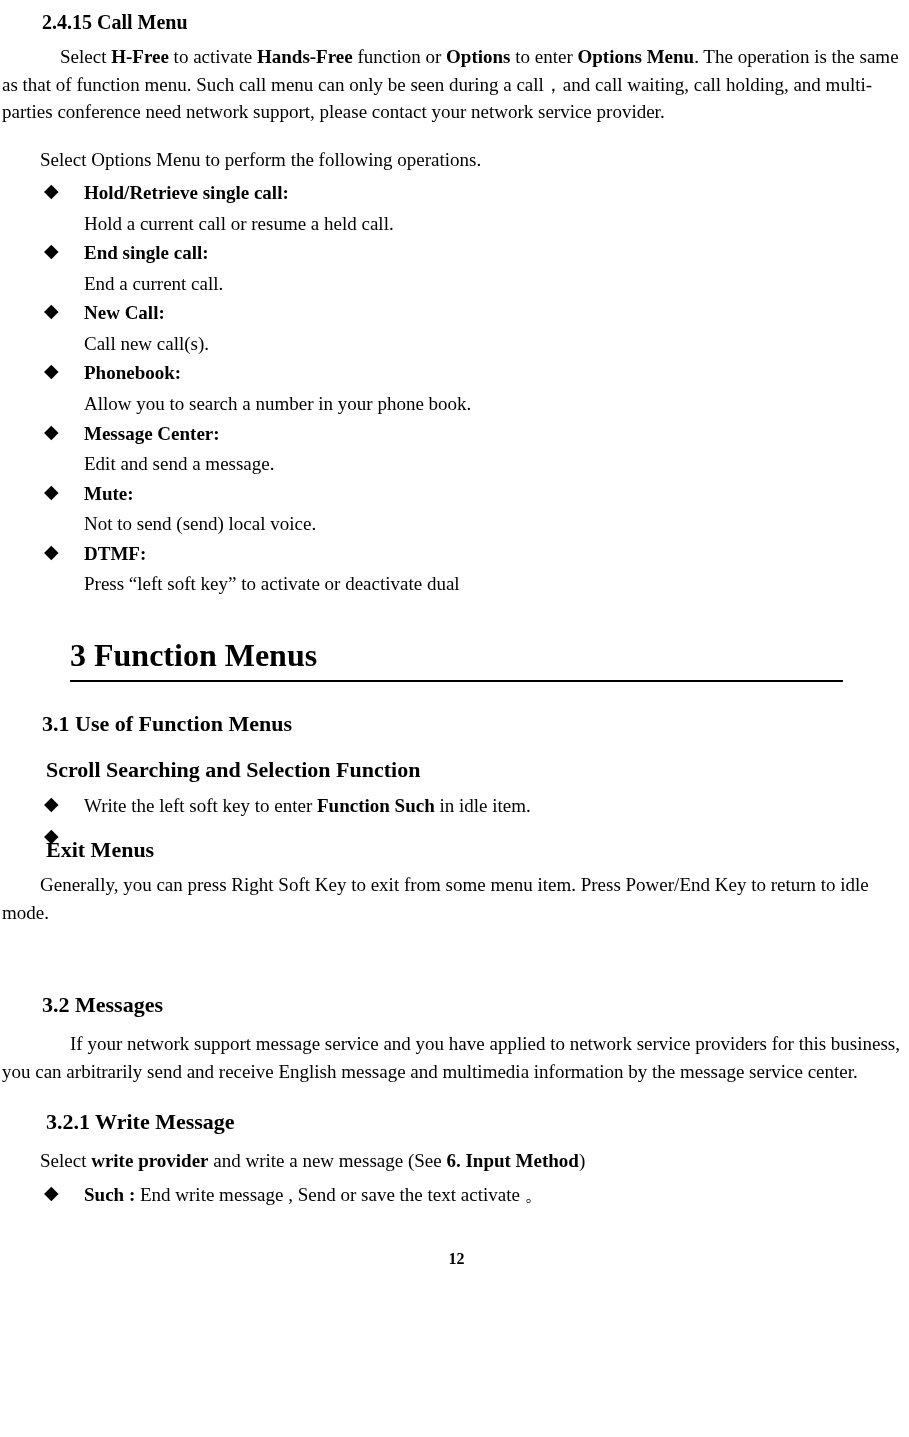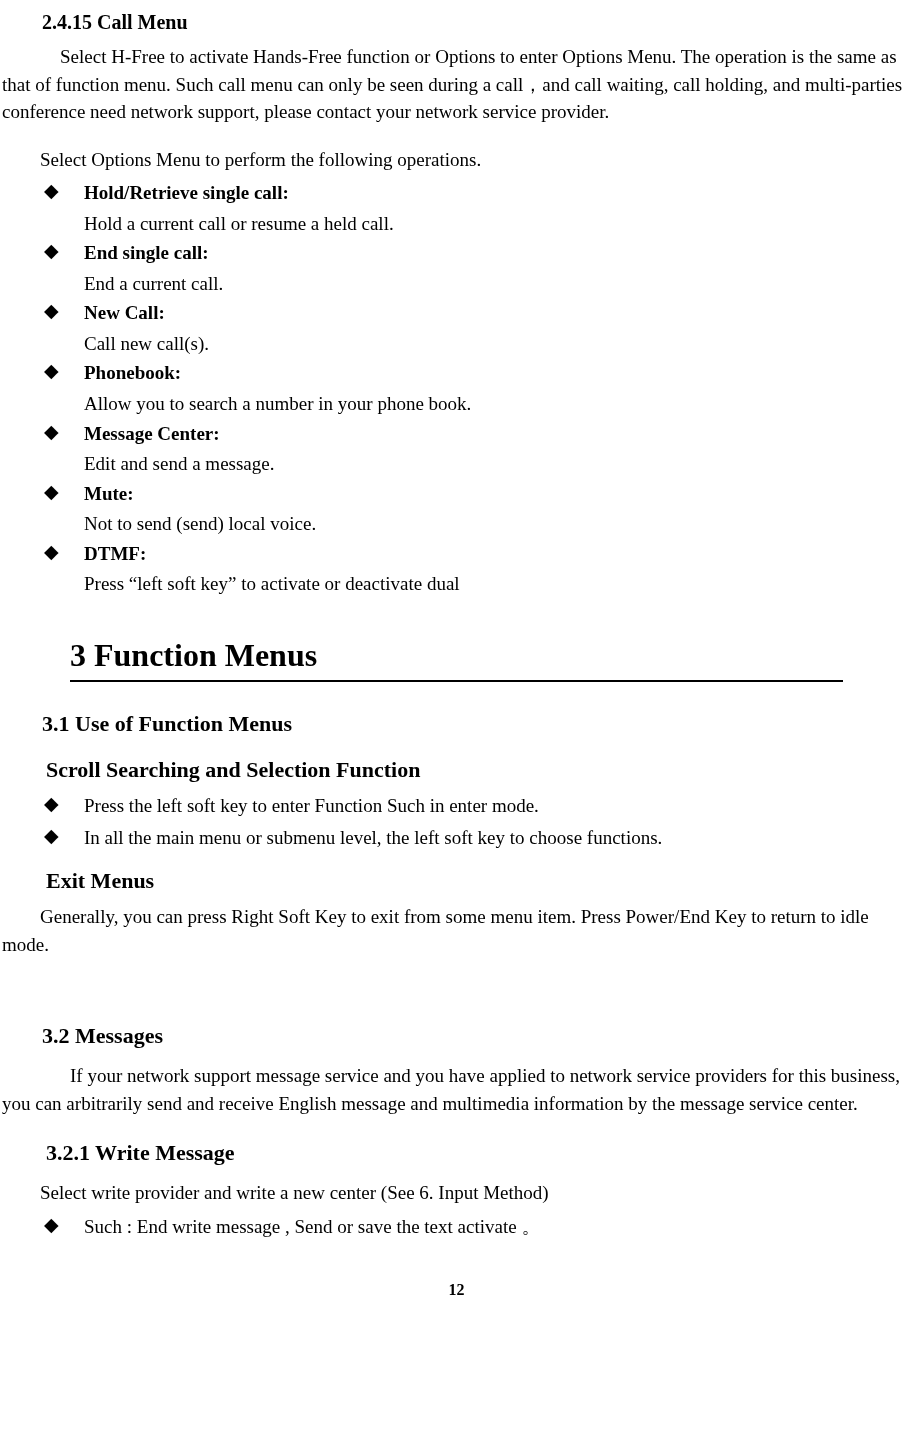--- a/index.html
+++ b/index.html
@@ -79,21 +79,21 @@
   .bullet-list .term {
     font-weight: bold;
     display: block;
   }
   .bullet-list .desc {
     margin: 3px 0 0 0;
   }
   .bullet-list-tight li {
     margin-bottom: 2px;
   }
-  .bold-inline { font-weight: normal; }
+  .bold-inline { font-weight: bold; }
   .page-num {
     text-align: center;
     font-weight: bold;
     font-size: 16px;
     margin-top: 38px;
   }
   .gap { height: 18px; }
 </style>
 </head>
 <body>
@@ -147,40 +147,39 @@
 <div class="h1">3 Function Menus</div>
 <span class="h1-underline"></span>
 
 <div class="h2">3.1 Use of Function Menus</div>
 
 <div class="h2b">Scroll Searching and Selection Function</div>
 
 <ul class="bullet-list">
   <li style="margin-bottom:4px;">
     <span class="diamond">◆</span>
-    <span>Press the left soft key to enter </span><span class="bold-inline">Function Such</span><span> in enter mode.</span>
+    <span>Write the left soft key to enter </span><span class="bold-inline">Function Such</span><span> in idle item.</span>
   </li>
   <li>
     <span class="diamond">◆</span>
-    <span>In all the main menu or submenu level, the left soft key to choose functions.</span>
   </li>
 </ul>
 
 <div class="h2b">Exit Menus</div>
 <div class="para-exit">Generally, you can press Right Soft Key to exit from some menu item. Press Power/End Key to return to idle mode.</div>
 
 <div class="gap"></div>
 
 <div class="h2">3.2 Messages</div>
 <div class="para indent-first-wide">If your network support message service and you have applied to network service providers for this business, you can arbitrarily send and receive English message and multimedia information by the message service center.</div>
 
 <div class="h2c">3.2.1 Write Message</div>
 
 <div class="para-small-gap">
-  <span>Select </span><span class="bold-inline">write provider</span><span> and write a new center (See </span><span class="bold-inline">6. Input Method</span><span>)</span>
+  <span>Select </span><span class="bold-inline">write provider</span><span> and write a new message (See </span><span class="bold-inline">6. Input Method</span><span>)</span>
 </div>
 
 <ul class="bullet-list">
   <li>
     <span class="diamond">◆</span>
     <span class="bold-inline">Such :</span><span> End write message , Send or save the text activate 。</span>
   </li>
 </ul>
 
 <div class="page-num">12</div>

